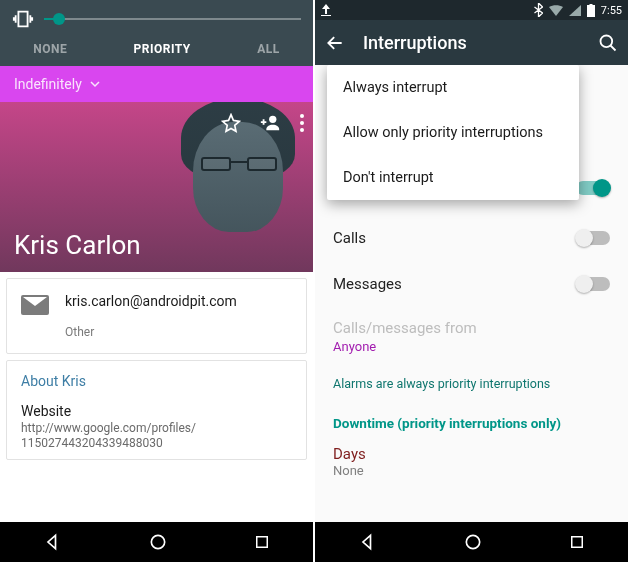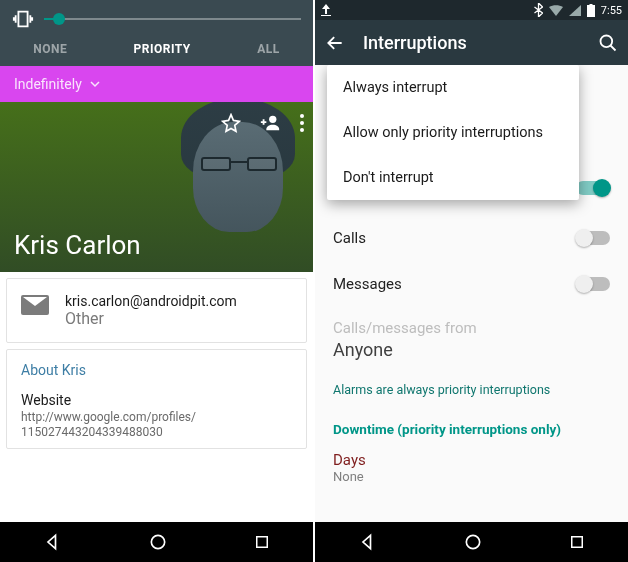--- a/index.html
+++ b/index.html
@@ -12,55 +12,55 @@
   .vol-panel { background: #3a4a51; color: #fff; }
   .vol-row { display: flex; align-items: center; padding: 8px 12px 4px; gap: 10px; }
   .slider { flex: 1; height: 16px; position: relative; }
   .slider-track { position: absolute; top: 50%; left: 0; right: 0; height: 2px; background: rgba(255,255,255,0.35); transform: translateY(-50%); }
   .slider-fill { position: absolute; top: 50%; left: 0; height: 2px; background: #009688; transform: translateY(-50%); width: 6%; }
   .slider-thumb { position: absolute; top: 50%; left: 6%; width: 12px; height: 12px; border-radius: 50%; background: #009688; transform: translate(-50%,-50%); }
   .tabs { display: flex; justify-content: space-around; padding: 8px 0 10px; }
   .tab { font-size: 12px; font-weight: 700; color: rgba(255,255,255,0.5); letter-spacing: 0.5px; }
   .tab.active { color: #fff; }
   .duration-bar { background: #d946ef; color: rgba(255,255,255,0.85); padding: 10px 14px; display: flex; align-items: center; gap: 8px; font-size: 14px; }
-  .contact-hero { position: relative; height: 170px; background: #4d7c0f; overflow: hidden; }
+  .contact-hero { position: relative; height: 170px; background: #ec4899; overflow: hidden; }
   .face { position: absolute; right: -10px; top: -10px; width: 180px; height: 200px; }
   .head { position: absolute; left: 50px; top: 30px; width: 90px; height: 110px; background: #6b7d85; border-radius: 45% 45% 40% 40%; }
   .hair { position: absolute; left: 38px; top: 6px; width: 114px; height: 80px; background: #2e3d44; border-radius: 50% 50% 30% 30%; }
   .glasses { position: absolute; left: 58px; top: 65px; width: 76px; height: 16px; }
   .lens { position: absolute; width: 30px; height: 14px; border: 2px solid #1a2428; border-radius: 3px; background: rgba(255,255,255,0.1);}
   .lens.l { left: 0; } .lens.r { right: 0; }
   .bridge { position: absolute; left: 30px; right: 30px; top: 4px; height: 2px; background: #1a2428; }
   .hero-overlay { position: absolute; inset: 0; background: linear-gradient(to bottom, rgba(40,60,70,0.2), rgba(30,45,52,0.6)); }
   .hero-actions { position: absolute; top: 10px; right: 8px; display: flex; gap: 18px; align-items: center; color: #fff; }
   .contact-name { position: absolute; left: 14px; bottom: 12px; color: #fff; font-size: 26px; font-weight: 400; }
   .card { background: #fff; margin: 6px 6px 0; border: 1px solid #e2e2e2; border-radius: 2px; }
   .email-row { display: flex; align-items: flex-start; padding: 14px 14px; gap: 16px; }
   .email-icon { width: 28px; height: 20px; background: #7b7b7b; border-radius: 2px; position: relative; margin-top: 2px;}
   .email-icon::after { content:""; position:absolute; left:2px; right:2px; top:2px; height:0; border-left:12px solid transparent; border-right:12px solid transparent; border-top:9px solid #fff;}
   .email-text .addr { font-size: 14px; color: #1b1b1b; }
-  .email-text .lbl { font-size: 16px; color: #7a7a7a; margin-top: 0; }
+  .email-text .lbl { font-size: 12px; color: #7a7a7a; margin-top: 16px; }
   .about-card { padding: 12px 14px 8px; }
   .about-head { color: #3e7ea5; font-size: 14px; margin-bottom: 14px; }
   .web-lbl { font-size: 14px; color: #1b1b1b; margin-bottom: 2px;}
   .web-url { font-size: 12px; color: #6a6a6a; line-height: 1.25; word-break: break-all;}
 
   
   .statusbar { height: 20px; background: #1e282d; color: #fff; display: flex; align-items: center; justify-content: space-between; padding: 0 6px; font-size: 11px; }
   .status-right { display: flex; align-items: center; gap: 6px; }
   .appbar { background: #2a3940; color: #fff; display: flex; align-items: center; padding: 12px 10px; gap: 18px; }
   .appbar .title { font-size: 18px; font-weight: 500; flex: 1; }
   .body-right { flex: 1; position: relative; background: #fafafa; overflow: hidden; }
   .setting-row { display: flex; align-items: center; justify-content: space-between; padding: 14px 18px; font-size: 15px; color: #222; border-bottom: 0; }
   .toggle { width: 34px; height: 14px; border-radius: 7px; background: #bdbdbd; position: relative; }
   .toggle .knob { position: absolute; width: 18px; height: 18px; border-radius: 50%; background: #efefef; top: -2px; left: -1px; box-shadow: 0 1px 2px rgba(0,0,0,0.3); }
   .toggle.on { background: #80cbc4; }
   .toggle.on .knob { background: #009688; left: auto; right: -1px; }
   .disabled-row { color: #bdbdbd; padding: 12px 18px 2px; font-size: 15px;}
-  .disabled-sub { color: #404040; font-size: 18px; padding: 0 18px 14px;}
+  .disabled-sub { color: #a21caf; font-size: 13px; padding: 0 18px 14px;}
   .note { color: #0f766e; font-size: 12.5px; padding: 8px 18px 16px;}
   .section-head { color: #009688; font-size: 13.5px; font-weight: 700; padding: 8px 18px 10px;}
   .days-row { padding: 4px 18px 10px; }
   .days-row .k { font-size: 15px; color: #7f1d1d; }
   .days-row .v { font-size: 13px; color: #808080; }
   .popup { position: absolute; top: 0; left: 12px; width: 252px; background: #fff; box-shadow: 0 4px 14px rgba(0,0,0,0.35); border-radius: 2px; z-index: 5; }
   .popup-item { padding: 14px 16px; font-size: 14.5px; color: #1b1b1b; }
   .peek-toggle { position: absolute; right: 18px; top: 116px; }
 
   

